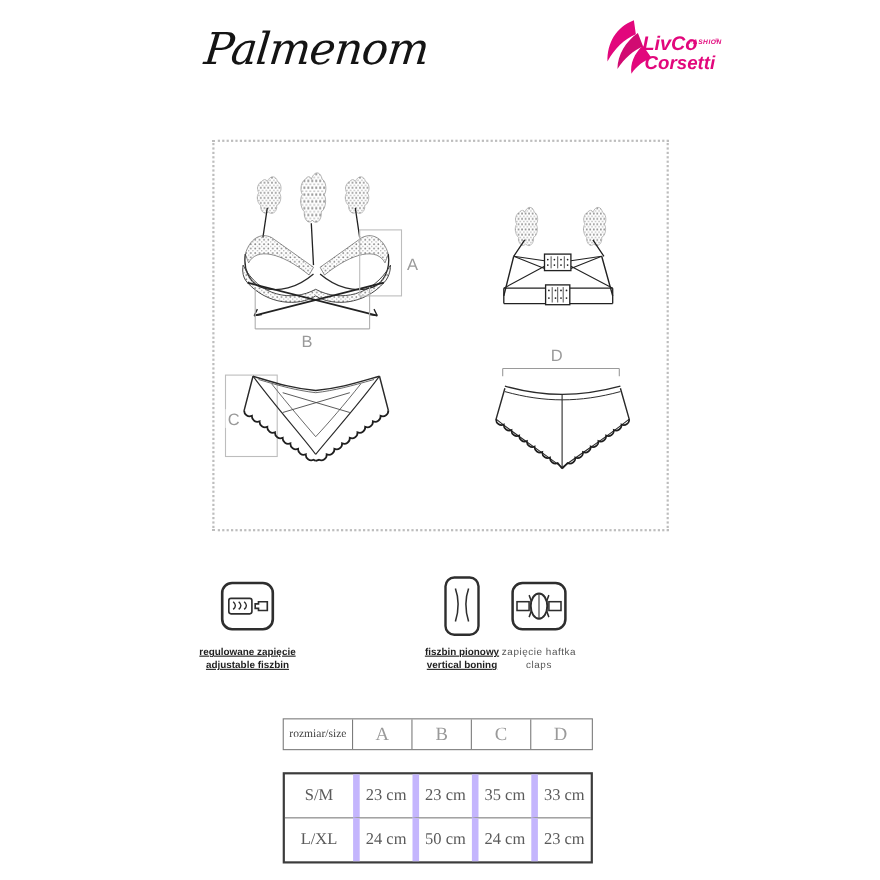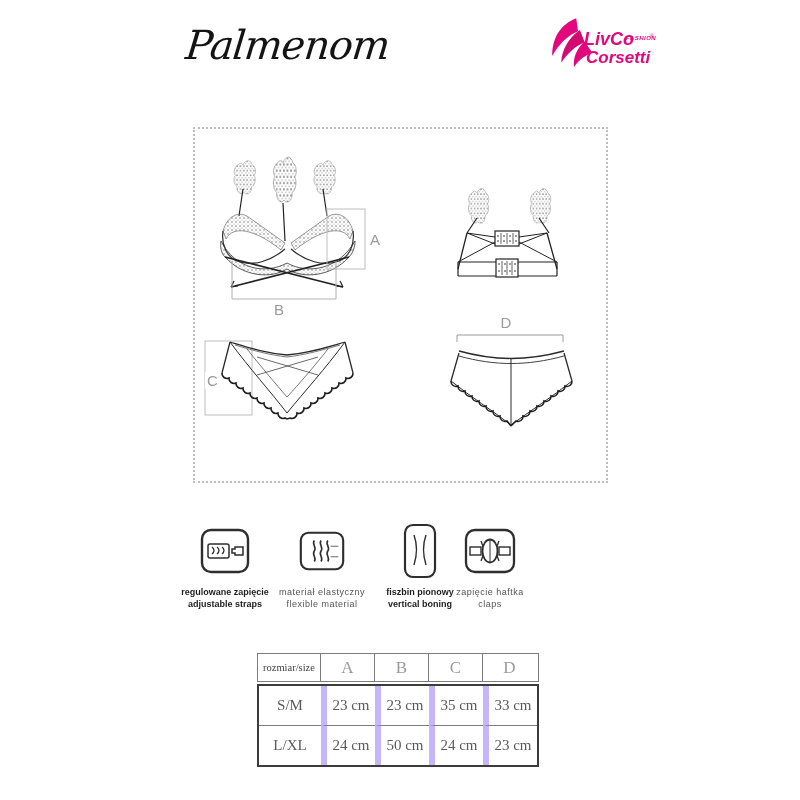--- a/index.html
+++ b/index.html
@@ -16,38 +16,38 @@
 
   
   .diagram-box{position:absolute;left:193px;top:127px;width:411px;height:352px;
     border:2px dotted #bdbdbd;}
   .diagram-box svg{display:block;}
 
   
   .feature{position:absolute;top:521px;text-align:center;}
   .feature .icon-box{height:60px;display:flex;align-items:center;justify-content:center;}
   .feature .caption{margin-top:5px;font-size:9px;line-height:1.35;color:#222;}
-  .feature .caption.bold{font-weight:bold;color:#1e1e1e;}
+  .feature .caption.bold{font-weight:bold;color:#1e1e1e;text-decoration:underline;}
   .feature .caption.light{color:#555;letter-spacing:.5px;}
   .f1{left:158px;width:134px;}
   .f2{left:260px;width:124px;}
   .f3{left:362px;width:116px;}
   .f4{left:442px;width:96px;}
   .f5{left:506px;width:138px;}
 
   
   .size-table{position:absolute;left:257px;top:653px;color:#555;font-family:Liberation Serif, serif;}
   .tbl-header{display:grid;grid-template-columns:62px 54px 54px 54px 54px;
     border:1px solid #7c7c7c;height:27px;}
   .tbl-header .cell{display:flex;align-items:center;justify-content:center;
     border-left:1px solid #7c7c7c;}
   .tbl-header .cell:first-child{border-left:none;font-size:10.5px;color:#3f3f3f;}
   .tbl-header .col-letter{font-size:17px;color:#9a9a9a;}
   .tbl-body{display:grid;grid-template-columns:62px 54px 54px 54px 54px;
-    border:2px solid #3c3c3c;margin-top:2px;}
+    border:2px solid #3c3c3c;margin-top:20px;}
   .tbl-body .cell{display:flex;align-items:center;justify-content:center;
     height:39px;font-size:15px;color:#5a5a5a;
     border-left:6px solid #c4b5fd;border-top:1px solid #7c7c7c;}
   .tbl-body .cell.r0{border-top:none;}
   .tbl-body .cell.c0{border-left:none;}
 </style>
 </head>
 <body>
 
 <div class="page">
@@ -178,39 +178,24 @@
     <div class="icon-box">
       <svg width="54" height="54" viewBox="0 0 54 54">
         <rect x="4" y="6" width="46" height="42" rx="9" fill="#fff" stroke="#2e2e2e" stroke-width="2.4"></rect>
         <rect x="10" y="20" width="21" height="14" rx="2" fill="#fff" stroke="#2e2e2e" stroke-width="1.5"></rect>
         <path d="M14,23 q4,3.5 0,7 M19,23 q4,3.5 0,7 M24,23 q4,3.5 0,7" stroke="#2e2e2e" stroke-width="1.3" fill="none"></path>
         <path d="M37,23 h8 v8 h-8 v-2 h-3 v-4 h3 z" fill="#fff" stroke="#2e2e2e" stroke-width="1.5"></path>
       </svg>
     </div>
     <div class="caption bold">
       <div>regulowane zapięcie</div>
-      <div>adjustable straps</div>
-    </div>
-  </div>
-
-  <div class="feature f2">
-    <div class="icon-box">
-      <svg width="52" height="52" viewBox="0 0 54 54">
-        <rect x="5" y="8" width="44" height="38" rx="8" fill="#fff" stroke="#2e2e2e" stroke-width="2.2"></rect>
-        <path d="M19,16 c-3,4 3,7 0,11 c-3,4 3,7 0,11
-                 M26,16 c-3,4 3,7 0,11 c-3,4 3,7 0,11
-                 M33,16 c-3,4 3,7 0,11 c-3,4 3,7 0,11" stroke="#2e2e2e" stroke-width="1.7" fill="none"></path>
-        <path d="M36,22 h8 M36,33 h8" stroke="#6a6a6a" stroke-width="1.1" fill="none"></path>
-      </svg>
-    </div>
-    <div class="caption light">
-      <div>materiał elastyczny</div>
-      <div>flexible material</div>
-    </div>
-  </div>
+      <div>adjustable fiszbin</div>
+    </div>
+  </div>
+
 
   <div class="feature f3">
     <div class="icon-box">
       <svg width="54" height="58" viewBox="0 0 54 58">
         <rect x="12" y="3" width="30" height="52" rx="8" fill="#fff" stroke="#2e2e2e" stroke-width="2.2"></rect>
         <path d="M21,13 q5,14 0,30 M33,13 q-5,14 0,30" stroke="#2e2e2e" stroke-width="1.4" fill="none"></path>
       </svg>
     </div>
     <div class="caption bold">
       <div>fiszbin pionowy</div>

